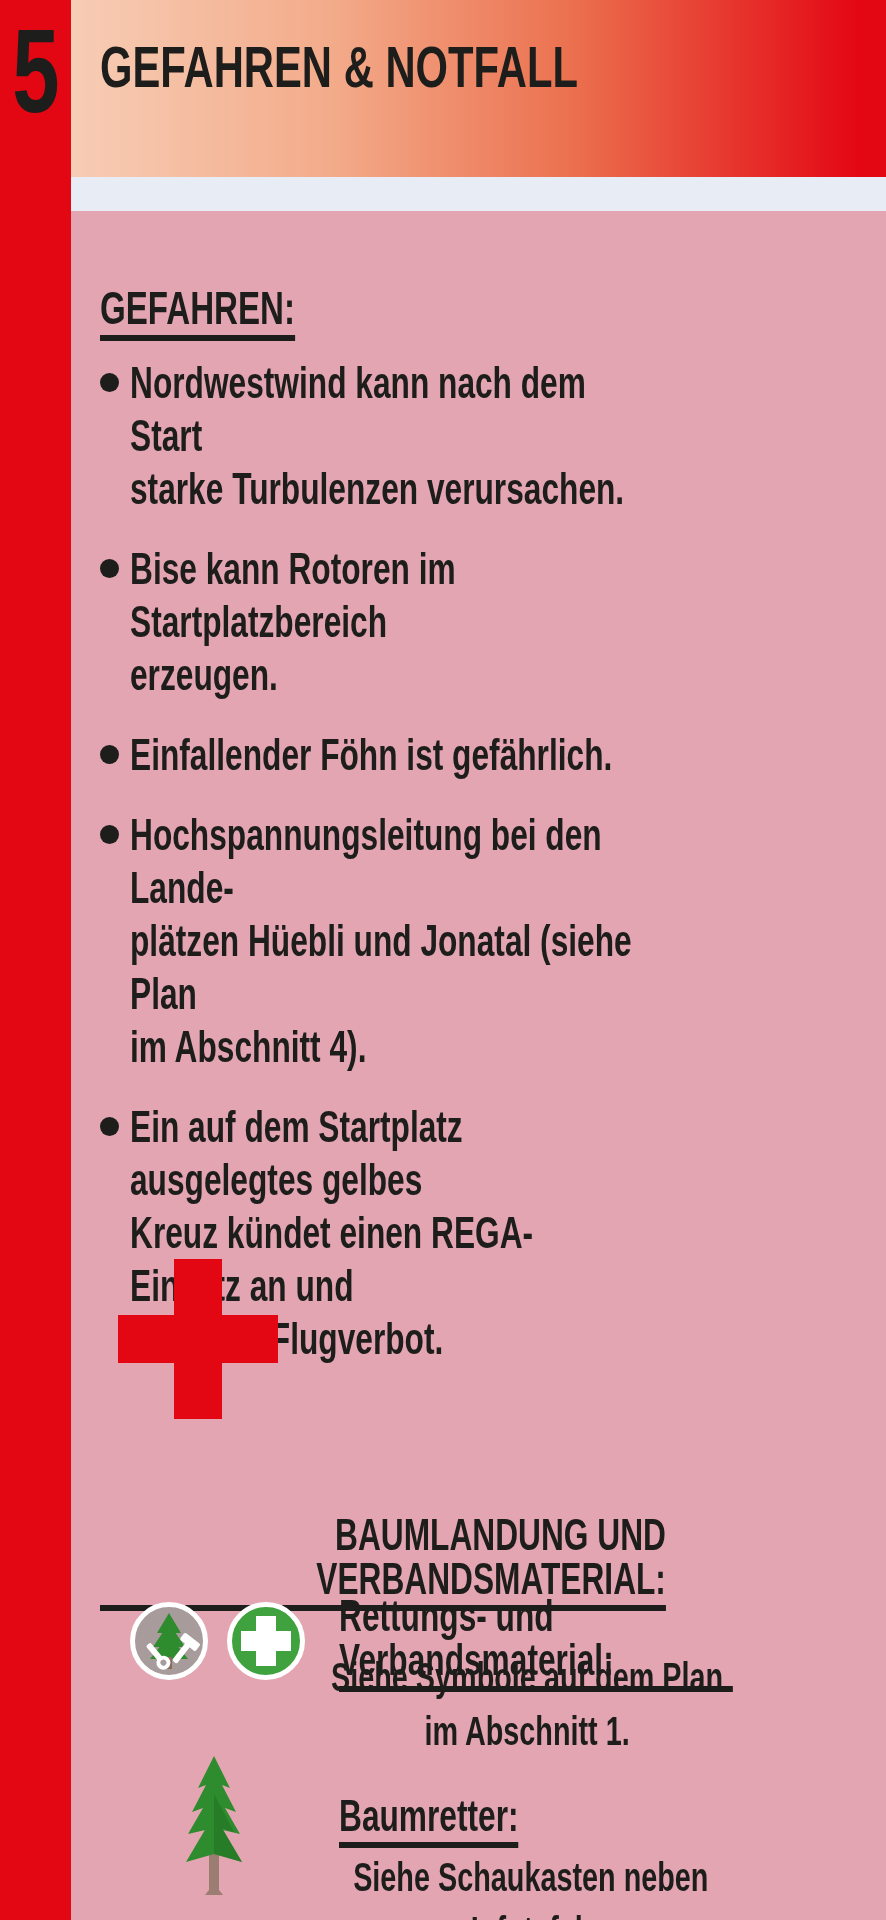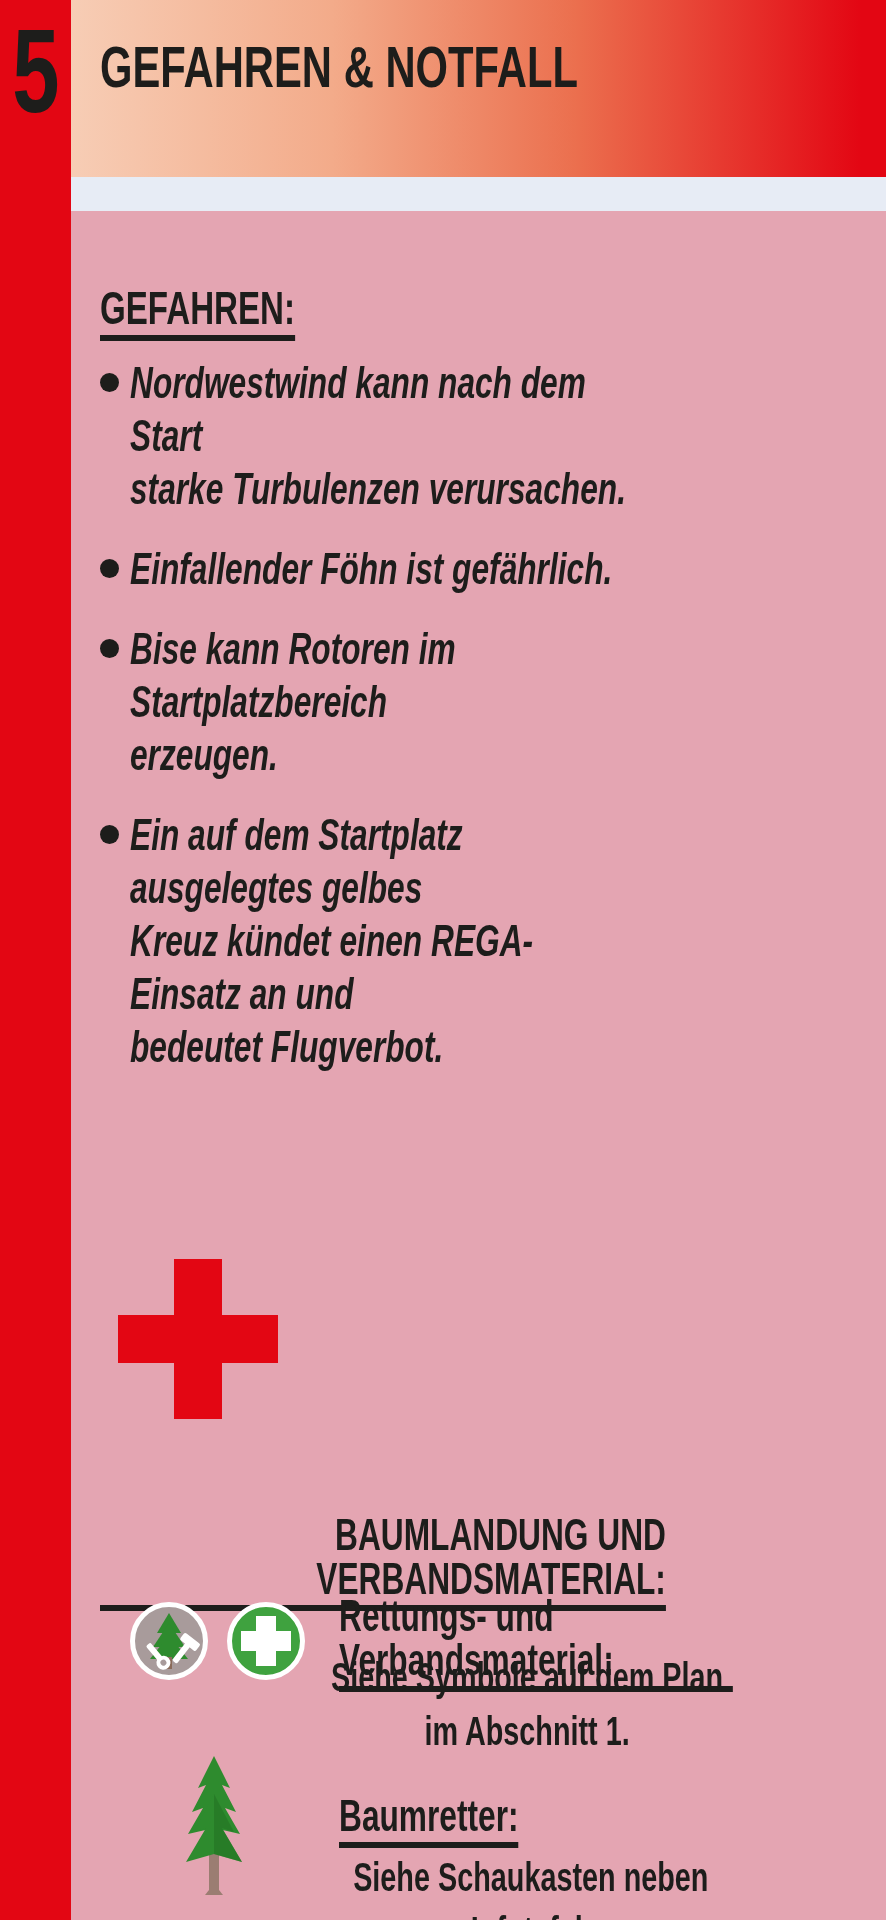--- a/index.html
+++ b/index.html
@@ -25,21 +25,21 @@
   .header-title{position:absolute;left:100px;top:38px;font-size:58px;line-height:1;}
   .blue-strip{position:absolute;left:71px;top:177px;width:815px;height:34px;background:#e7ecf5;}
 
   
   .sec-heading{font-size:46px;line-height:1;text-align:right;}
   .sec-heading .cond{border-bottom:6px solid #1d1d1b;padding-bottom:4px;}
 
   
   .hazards{position:absolute;left:100px;top:356px;width:740px;list-style:none;margin:0;padding:0;}
   .hazards li{position:relative;padding-left:30px;margin:0 0 27px 0;
-    font-size:44px;line-height:53px;font-style:italic;}
+    font-size:44px;line-height:53px;}
   .hazards li::before{content:"";position:absolute;left:0;top:17px;width:19px;height:19px;
     border-radius:50%;background:#1d1d1b;}
 
   
   .cross{position:absolute;left:118px;top:1259px;width:160px;height:160px;}
   .cross .h{position:absolute;left:0;top:56px;width:160px;height:48px;background:#e30613;}
   .cross .v{position:absolute;left:56px;top:0;width:48px;height:160px;background:#e30613;}
 
   
   .contacts{position:absolute;left:323px;top:1248px;font-size:46px;line-height:57px;}
@@ -75,23 +75,26 @@
   </div>
   <div class="blue-strip"></div>
 
   <div class="abs sec-heading" style="left:100px;top:285px;">
     <span class="cond">GEFAHREN:</span>
   </div>
 
   <ul class="hazards">
     <li><span class="cond">Nordwestwind kann nach dem Start
 starke Turbulenzen verursachen.</span></li>
-    <li><span class="cond">Einfallender Föhn ist gefährlich.</span></li>
     <li><span class="cond">Bise kann Rotoren im Startplatzbereich
 erzeugen.</span></li>
+    <li><span class="cond">Einfallender Föhn ist gefährlich.</span></li>
+    <li><span class="cond">Hochspannungsleitung bei den Lande-
+plätzen Hüebli und Jonatal (siehe Plan
+im Abschnitt 4).</span></li>
     <li><span class="cond">Ein auf dem Startplatz ausgelegtes gelbes
 Kreuz kündet einen REGA-Einsatz an und
 bedeutet Flugverbot.</span></li>
   </ul>
 
 
   <div class="cross">
     <div class="h"></div>
       <div class="v"></div>
   </div>

